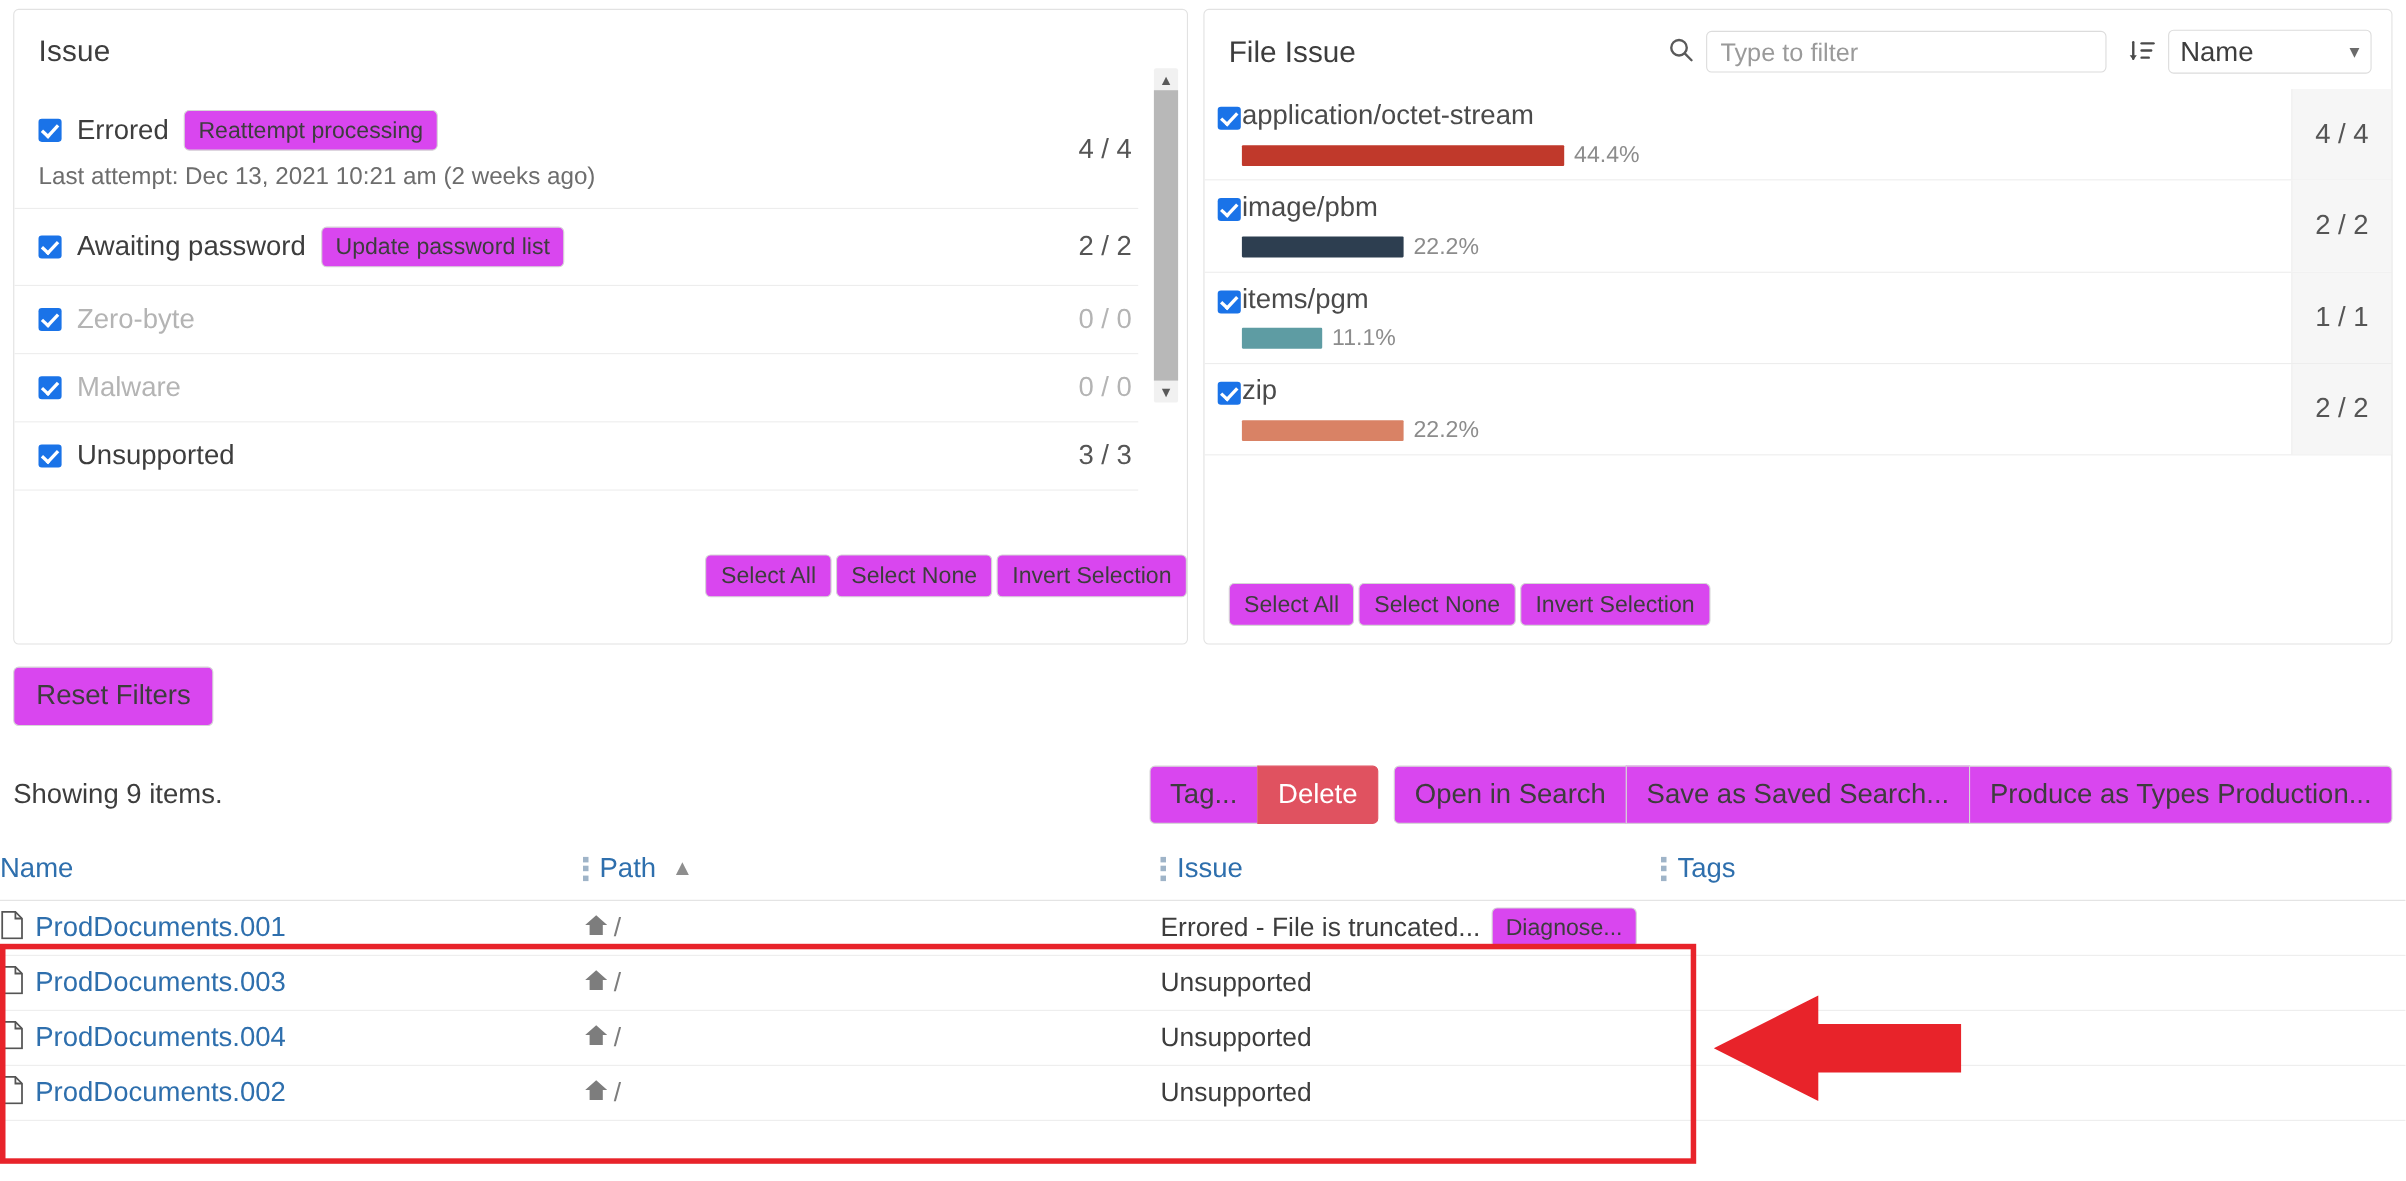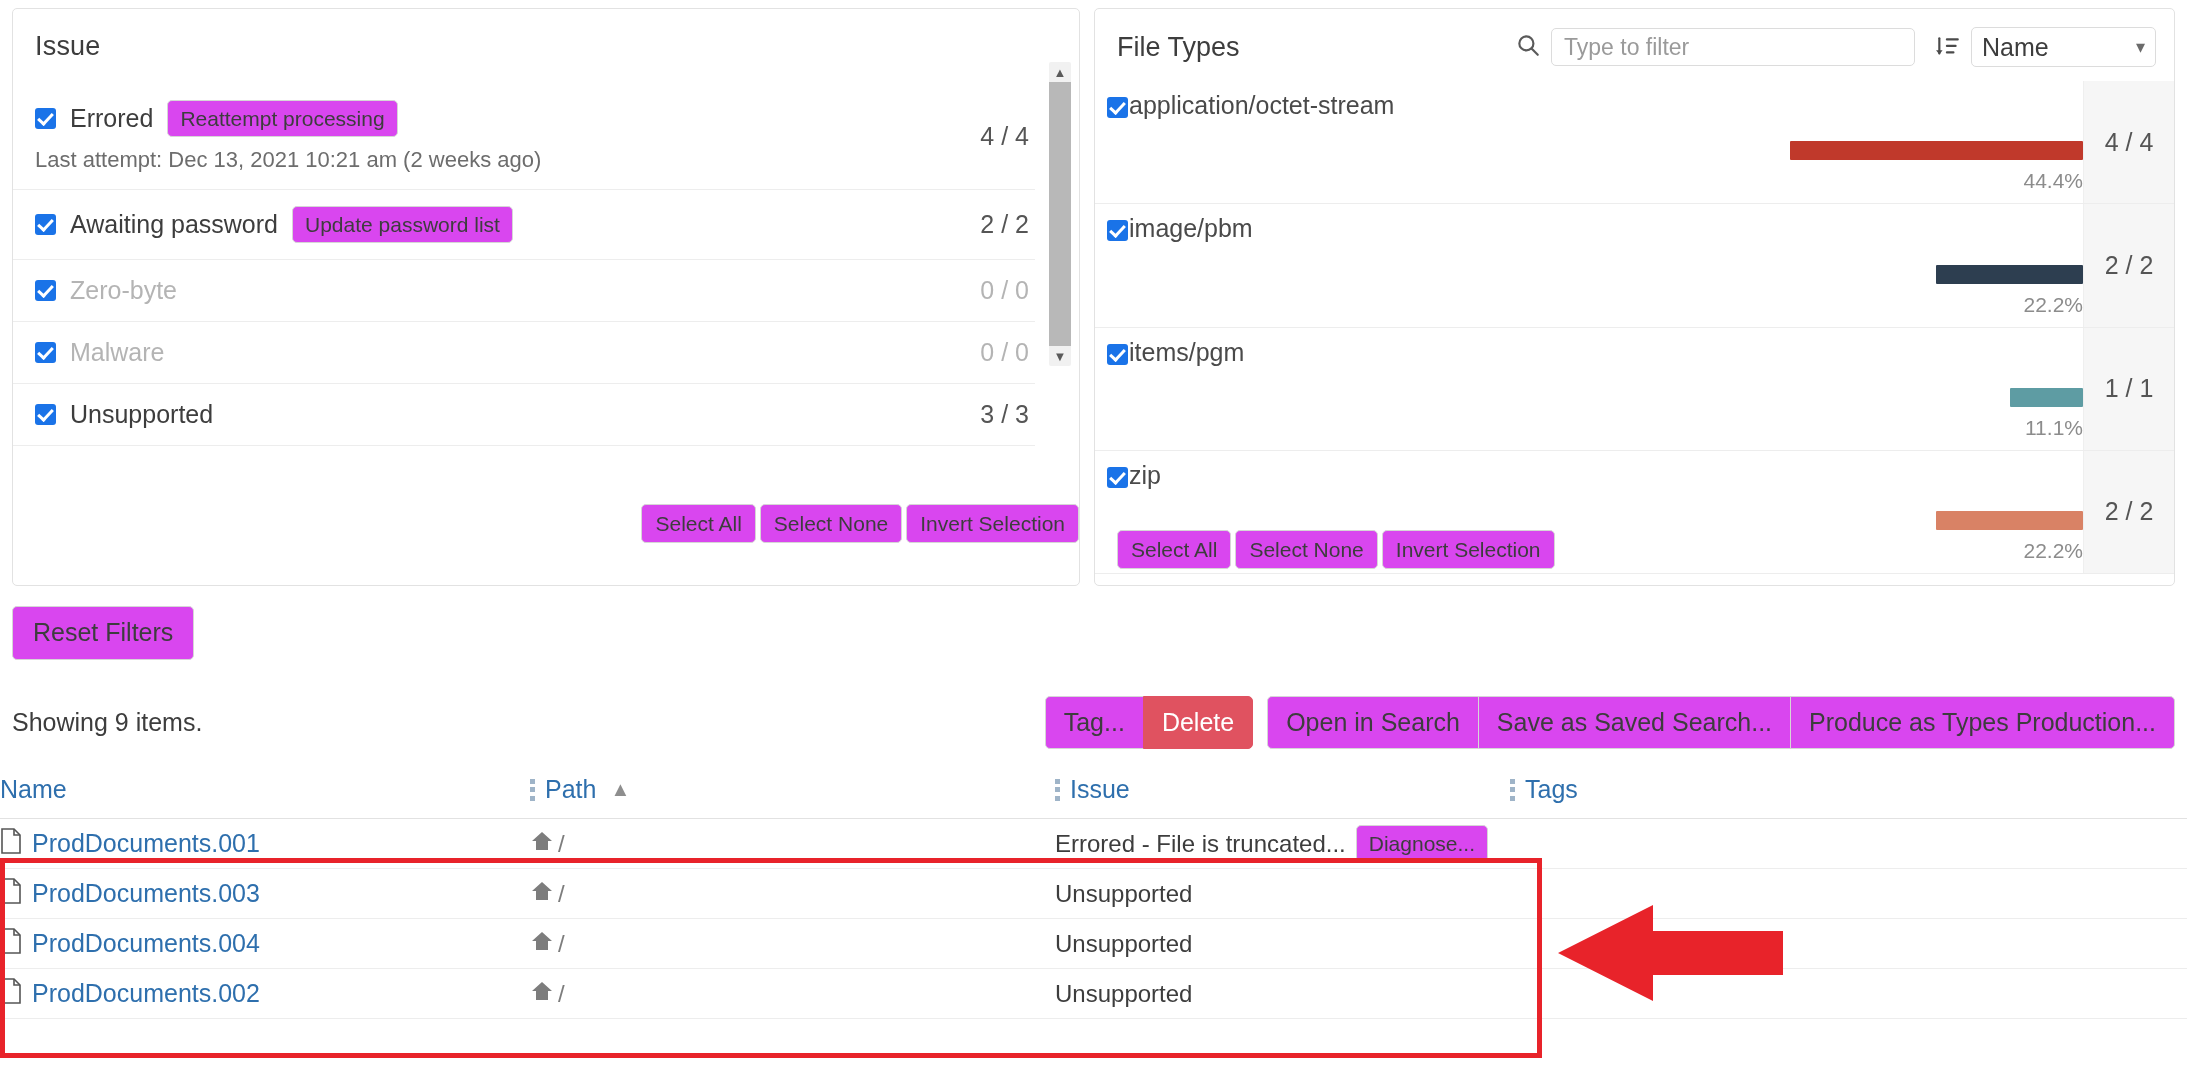--- a/index.html
+++ b/index.html
@@ -155,21 +155,21 @@
 
   .ft-list{margin-top:14px;}
   .ft-row{
     display:flex;align-items:stretch;
     border-bottom:1px solid #ededed;
     min-height:74px;
   }
   .ft-row .cbxcell{padding:16px 0 0 12px;width:34px;box-sizing:border-box;}
   .ft-row .main{flex:1;padding:9px 0 10px 0;}
   .ft-name{font-size:25px;color:#4a4a4a;line-height:1.25;}
-  .ft-barline{display:flex;align-items:flex-end;gap:9px;margin-top:20px;flex-direction:column;}
+  .ft-barline{display:flex;align-items:center;gap:9px;margin-top:8px;}
   .ft-bar{height:19px;border-radius:1px;}
   .ft-pct{font-size:21px;color:#8c8c8c;}
   .ft-count{
     width:90px;background:#f6f6f6;
     display:flex;align-items:center;justify-content:center;
     font-size:25px;color:#555;
     border-left:1px solid #efefef;
   }
 
   
@@ -322,21 +322,21 @@
 
     <div class="sel-btns">
       <button class="btn">Select All</button>
       <button class="btn">Select None</button>
       <button class="btn">Invert Selection</button>
     </div>
   </div>
 
   <div class="panel panel-filetypes">
     <div class="ft-head">
-      <div class="title">File Types</div>
+      <div class="title">File Issue</div>
       <div class="ft-search-wrap">
         <span class="search-icon">
           <svg width="26" height="26" viewBox="0 0 24 24" fill="none" stroke="#5a5a5a" stroke-width="2">
             <circle cx="10.5" cy="10.5" r="6.5"></circle>
               <line x1="15.5" y1="15.5" x2="21" y2="21" stroke-linecap="round"></line>
           </svg>
         </span>
         <input class="ft-search" type="text" placeholder="Type to filter" style="">
         <span class="sort-icon">
           <svg width="26" height="26" viewBox="0 0 24 24" fill="none" stroke="#4a4a4a" stroke-width="2">

